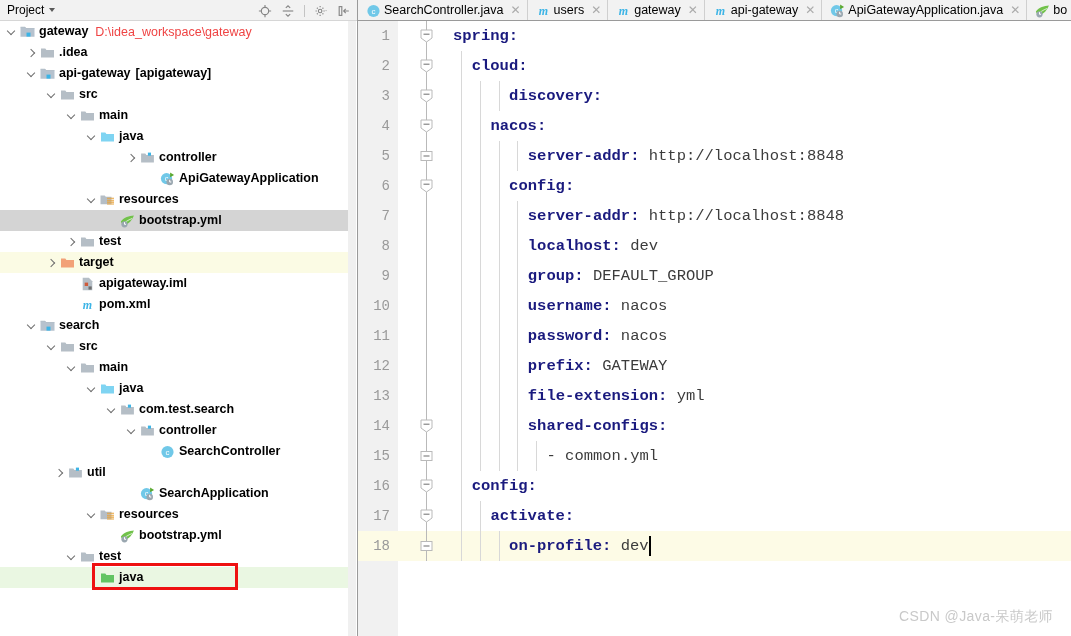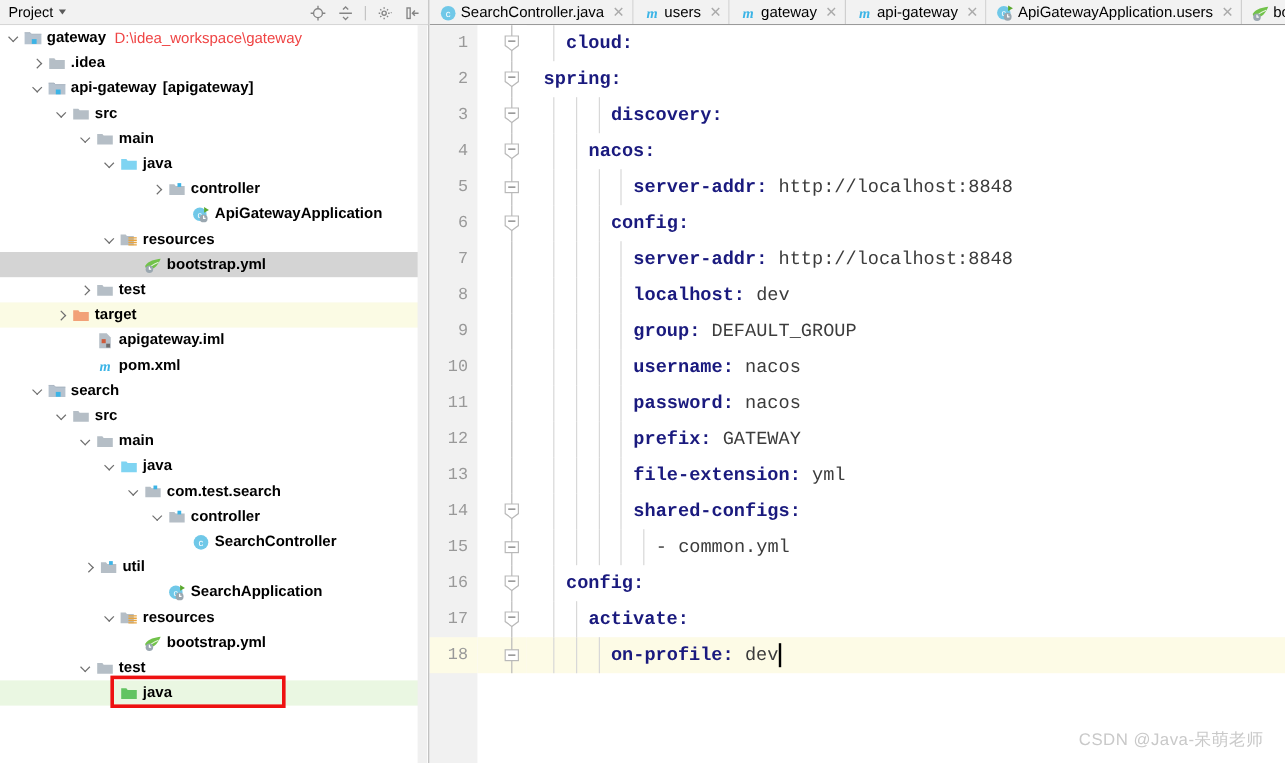--- a/index.html
+++ b/index.html
@@ -386,21 +386,21 @@
           <span class="lbl">controller</span>
         </div>
         <div class="row" style="padding-left: 145px;">
           <span class="arrow "></span>
           <span class="ico"><svg viewBox="0 0 16 16" width="17" height="16">
               <circle cx="8" cy="8" r="6.1" fill="#70c8e8"></circle>
               <text x="8" y="11" font-size="8" font-family="Liberation Sans, sans-serif" fill="#ffffff" text-anchor="middle">c</text>
             </svg></span>
           <span class="lbl">SearchController</span>
         </div>
-        <div class="row" style="padding-left: 68px;">
+        <div class="row" style="padding-left: 53px;">
           <span class="arrow right"></span>
           <span class="ico"><svg viewBox="0 0 16 16" width="17" height="16">
               <path d="M1.6 3.6h4.2l1.1 1.3H14.4v7.5H1.6z" fill="#b5bec6"></path>
               <rect x="8.4" y="2.6" width="3.1" height="3.1" fill="#3cb4e6"></rect>
             </svg></span>
           <span class="lbl">util</span>
         </div>
         <div class="row" style="padding-left: 125px;">
           <span class="arrow "></span>
           <span class="ico"><svg viewBox="0 0 16 16" width="17" height="16">
@@ -481,21 +481,21 @@
           <span class="tab-close">✕</span>
         </div>
         <div class="tab">
           <span class="tab-ico"><svg viewBox="0 0 16 16" width="17" height="16">
               <circle cx="7" cy="7.6" r="5.6" fill="#70c8e8"></circle>
               <text x="7" y="10.4" font-size="7.4" font-family="Liberation Sans, sans-serif" fill="#ffffff" text-anchor="middle">c</text>
               <path d="M10.6 1.6l4 2.3-4 2.3z" fill="#5aa82e"></path>
               <circle cx="10.2" cy="11" r="3.3" fill="#9aa7b0"></circle>
               <path d="M10.2 8.8v2.2h1.6" stroke="#ffffff" stroke-width="1" fill="none"></path>
             </svg></span>
-          <span>ApiGatewayApplication.users</span>
+          <span>ApiGatewayApplication.java</span>
           <span class="tab-close">✕</span>
         </div>
         <div class="tab">
           <span class="tab-ico"><svg viewBox="0 0 16 16" width="17" height="16">
               <path d="M1.4 8.6c3.2-4.6 8.2-5.4 13-6-2 4.8-4.8 8.6-9.4 9.3-1.6.2-3-.9-3.6-3.3z" fill="#71c24a"></path>
               <path d="M3 12.5c2-3.4 5.4-5.4 9.6-7" stroke="#ffffff" stroke-width=".9" fill="none" opacity=".8"></path>
               <circle cx="5" cy="11.3" r="3.1" fill="#9aa7b0"></circle>
               <path d="M5 9.2v2.1h1.5" stroke="#ffffff" stroke-width="1" fill="none"></path>
             </svg></span>
           <span>bo</span>
@@ -616,22 +616,22 @@
           </div>
           <div class="fold cur">
             <span class="fline"></span>
             <span class="fh"><svg viewBox="0 0 13 14" width="13" height="14">
                 <rect x="1" y="2.5" width="11" height="9" fill="#ffffff" stroke="#b9b9b9" stroke-width="1"></rect>
                 <path d="M3.5 7h6" stroke="#7a7a7a" stroke-width="1.1"></path>
               </svg></span>
           </div>
         </div>
       <div id="code">
+          <div class="codeline"><span style="padding-left: 14px; display: inline-block;"><span class="k">spring</span><span class="k">:</span></span></div>
           <div class="codeline"><span class="guide" style="left: 22.35px;"></span><span style="padding-left: 32.7px; display: inline-block;"><span class="k">cloud</span><span class="k">:</span></span></div>
-          <div class="codeline"><span style="padding-left: 14px; display: inline-block;"><span class="k">spring</span><span class="k">:</span></span></div>
           <div class="codeline"><span class="guide" style="left: 22.35px;"></span><span class="guide" style="left: 41.05px;"></span><span class="guide" style="left: 59.75px;"></span><span style="padding-left: 70.1px; display: inline-block;"><span class="k">discovery</span><span class="k">:</span></span></div>
           <div class="codeline"><span class="guide" style="left: 22.35px;"></span><span class="guide" style="left: 41.05px;"></span><span style="padding-left: 51.4px; display: inline-block;"><span class="k">nacos</span><span class="k">:</span></span></div>
           <div class="codeline"><span class="guide" style="left: 22.35px;"></span><span class="guide" style="left: 41.05px;"></span><span class="guide" style="left: 59.75px;"></span><span class="guide" style="left: 78.45px;"></span><span style="padding-left: 88.8px; display: inline-block;"><span class="k">server-addr</span><span class="k">:</span><span> </span><span class="v">http://localhost:8848</span></span></div>
           <div class="codeline"><span class="guide" style="left: 22.35px;"></span><span class="guide" style="left: 41.05px;"></span><span class="guide" style="left: 59.75px;"></span><span style="padding-left: 70.1px; display: inline-block;"><span class="k">config</span><span class="k">:</span></span></div>
           <div class="codeline"><span class="guide" style="left: 22.35px;"></span><span class="guide" style="left: 41.05px;"></span><span class="guide" style="left: 59.75px;"></span><span class="guide" style="left: 78.45px;"></span><span style="padding-left: 88.8px; display: inline-block;"><span class="k">server-addr</span><span class="k">:</span><span> </span><span class="v">http://localhost:8848</span></span></div>
           <div class="codeline"><span class="guide" style="left: 22.35px;"></span><span class="guide" style="left: 41.05px;"></span><span class="guide" style="left: 59.75px;"></span><span class="guide" style="left: 78.45px;"></span><span style="padding-left: 88.8px; display: inline-block;"><span class="k">localhost</span><span class="k">:</span><span> </span><span class="v">dev</span></span></div>
           <div class="codeline"><span class="guide" style="left: 22.35px;"></span><span class="guide" style="left: 41.05px;"></span><span class="guide" style="left: 59.75px;"></span><span class="guide" style="left: 78.45px;"></span><span style="padding-left: 88.8px; display: inline-block;"><span class="k">group</span><span class="k">:</span><span> </span><span class="v">DEFAULT_GROUP</span></span></div>
           <div class="codeline"><span class="guide" style="left: 22.35px;"></span><span class="guide" style="left: 41.05px;"></span><span class="guide" style="left: 59.75px;"></span><span class="guide" style="left: 78.45px;"></span><span style="padding-left: 88.8px; display: inline-block;"><span class="k">username</span><span class="k">:</span><span> </span><span class="v">nacos</span></span></div>
           <div class="codeline"><span class="guide" style="left: 22.35px;"></span><span class="guide" style="left: 41.05px;"></span><span class="guide" style="left: 59.75px;"></span><span class="guide" style="left: 78.45px;"></span><span style="padding-left: 88.8px; display: inline-block;"><span class="k">password</span><span class="k">:</span><span> </span><span class="v">nacos</span></span></div>
           <div class="codeline"><span class="guide" style="left: 22.35px;"></span><span class="guide" style="left: 41.05px;"></span><span class="guide" style="left: 59.75px;"></span><span class="guide" style="left: 78.45px;"></span><span style="padding-left: 88.8px; display: inline-block;"><span class="k">prefix</span><span class="k">:</span><span> </span><span class="v">GATEWAY</span></span></div>

